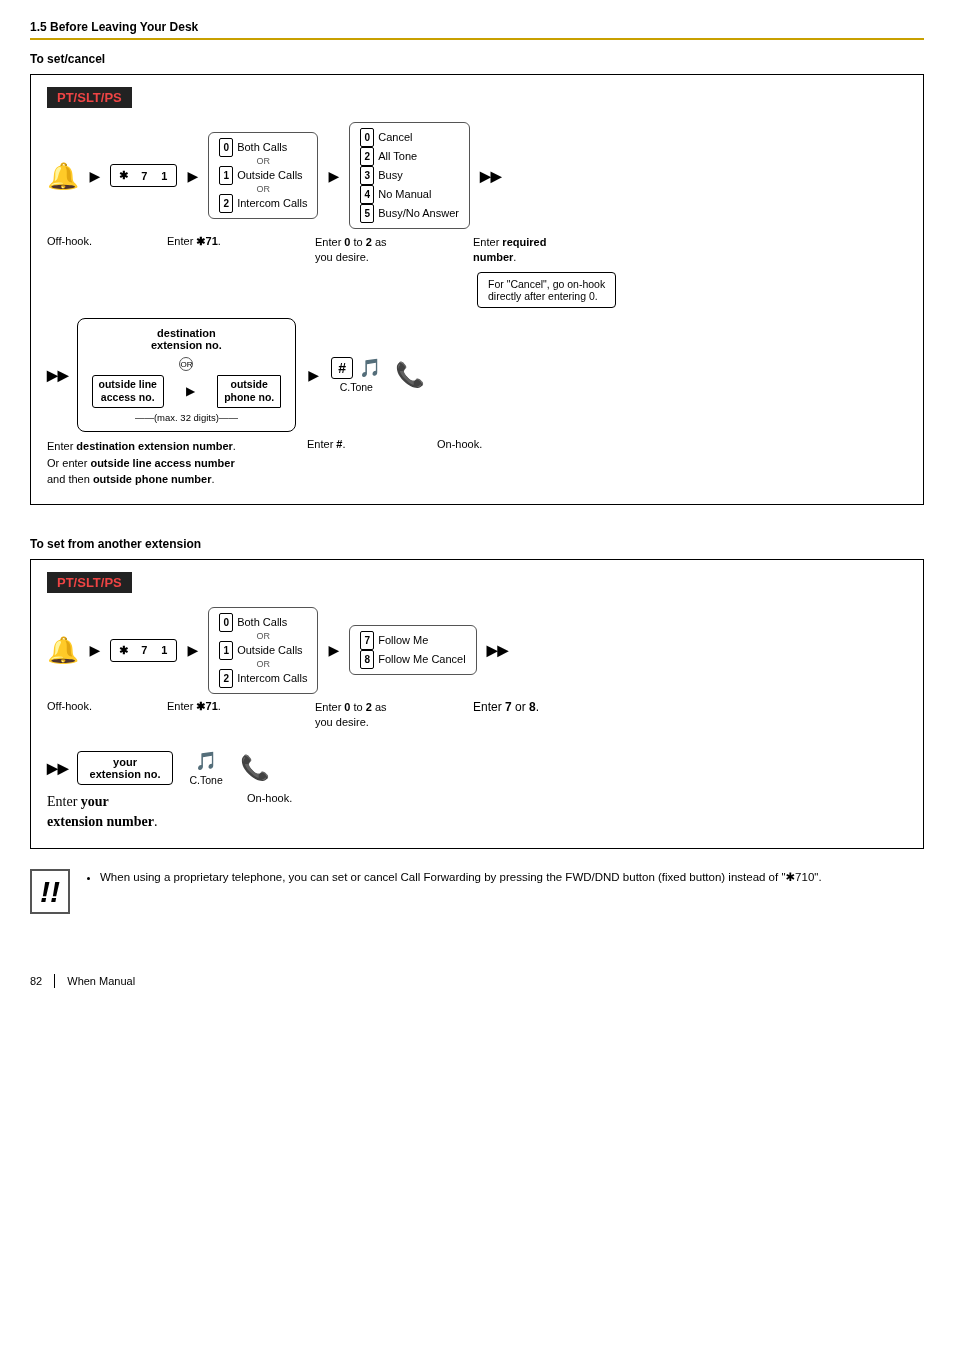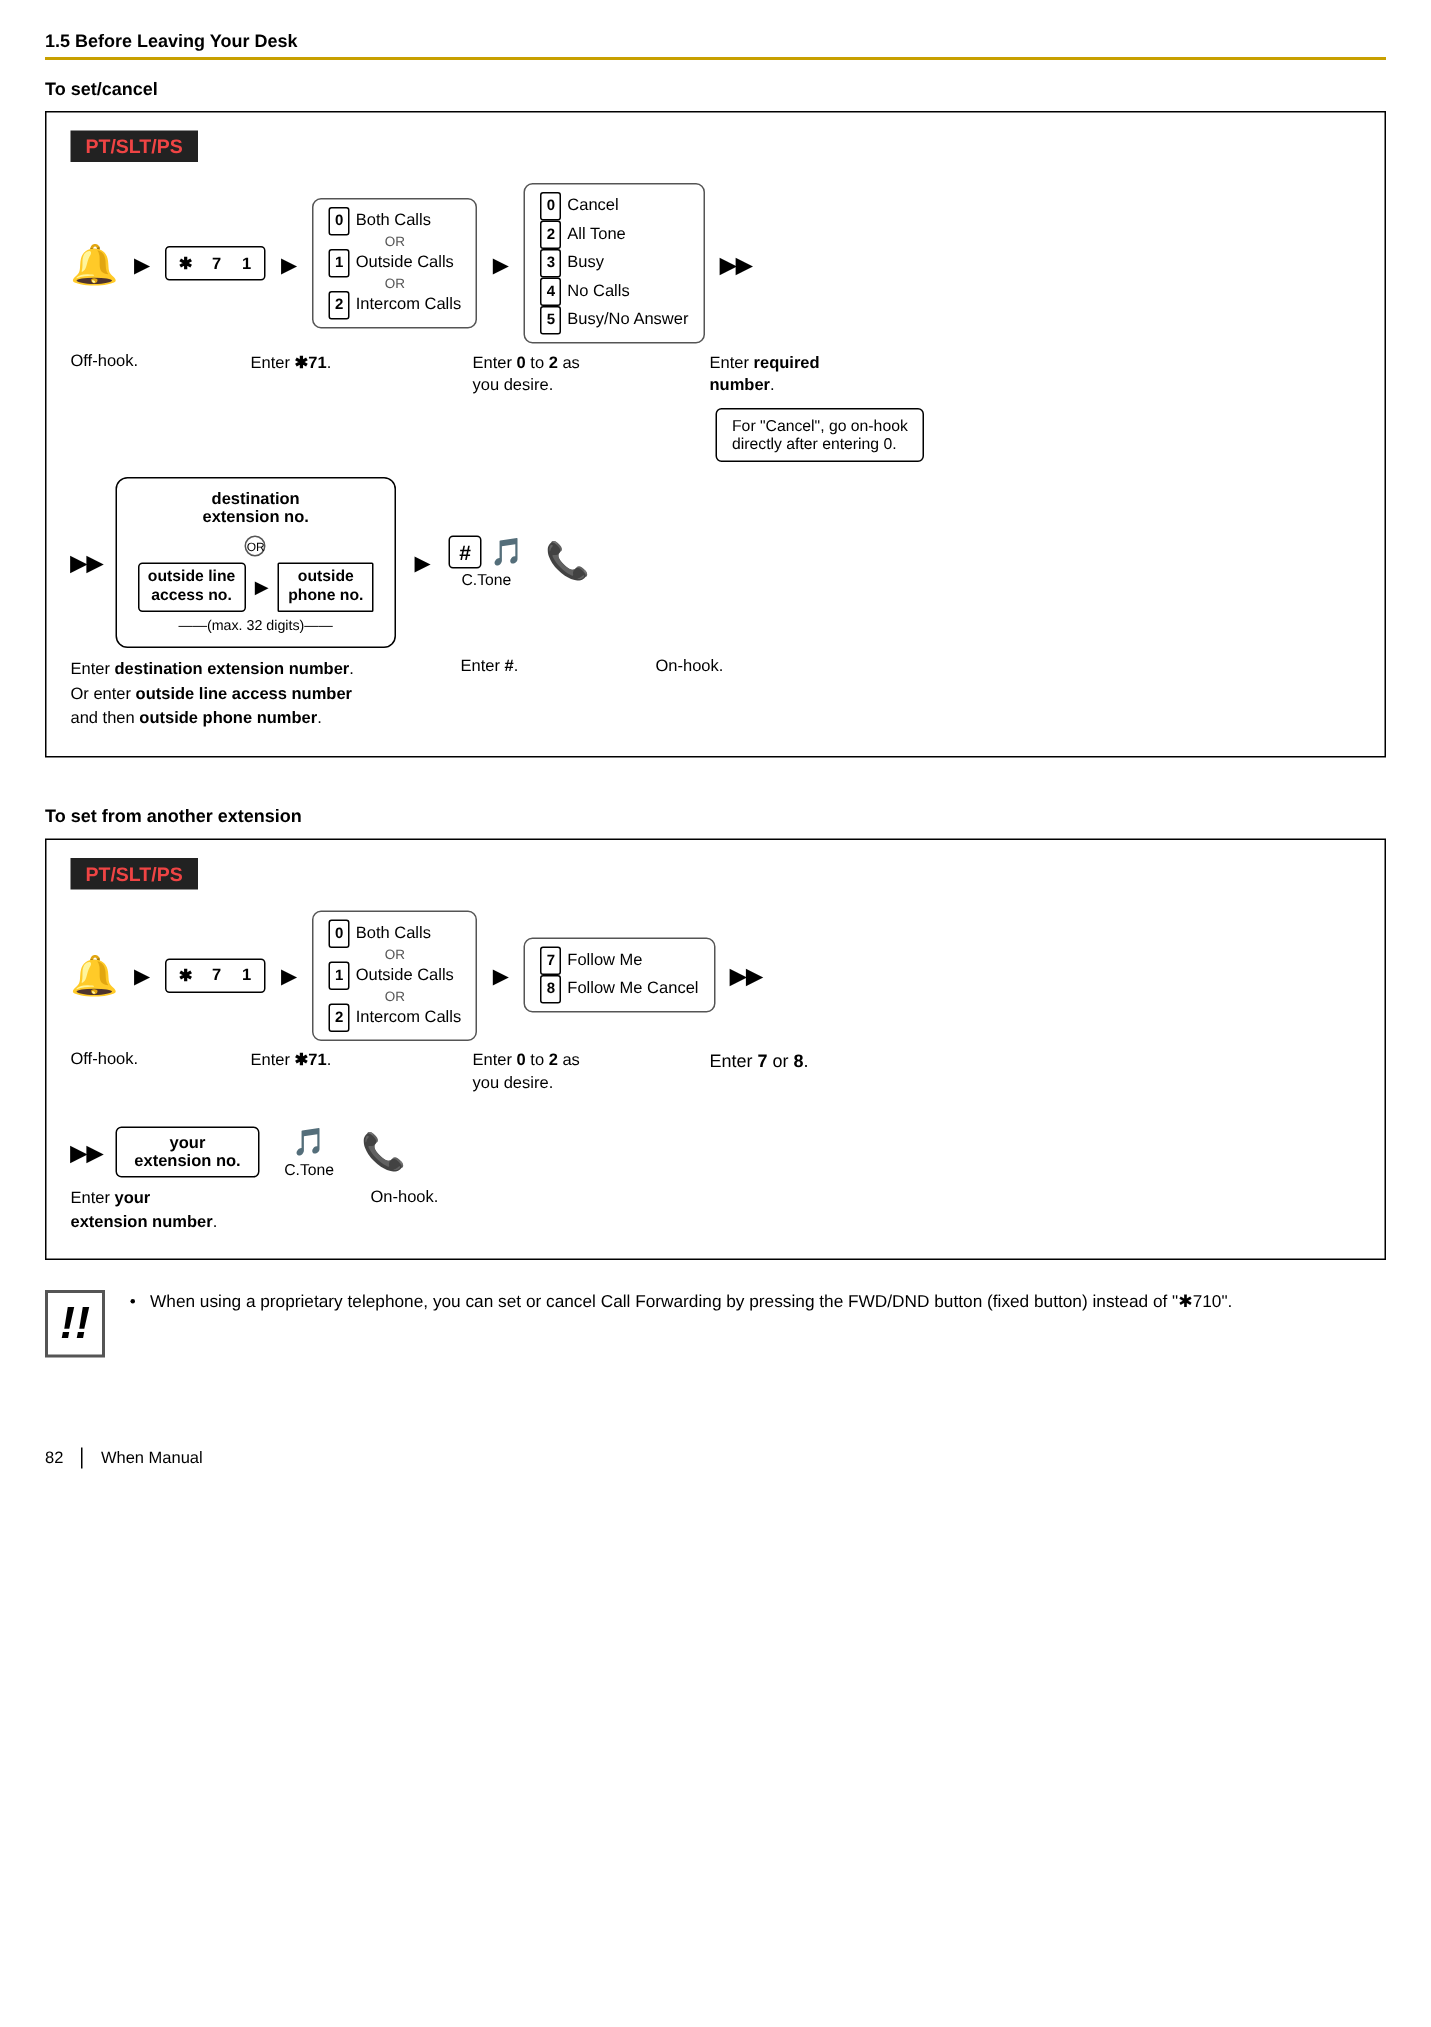--- a/index.html
+++ b/index.html
@@ -207,21 +207,21 @@
         <div class="option-row">
             <span class="small-key">2</span>
             <span>All Tone</span>
           </div>
         <div class="option-row">
             <span class="small-key">3</span>
             <span>Busy</span>
           </div>
         <div class="option-row">
             <span class="small-key">4</span>
-            <span>No Calls</span>
+            <span>No Manual</span>
           </div>
         <div class="option-row">
             <span class="small-key">5</span>
             <span>Busy/No Answer</span>
           </div>
       </div>
 
       <div style="font-size:14px; font-weight:bold; margin-left:4px;">▶▶</div>
     </div>
 
@@ -247,21 +247,21 @@
       <div style="font-size:14px; font-weight:bold;">▶▶</div>
 
       <div style="border:1.5px solid #000; border-radius:8px; padding:8px 14px; display:inline-block; font-size:10.5px; position:relative; min-width:180px;">
         <div style="text-align:center; font-weight:bold; font-size:11px; margin-bottom:6px;">destination<br>extension no.</div>
         <div style="display:flex; align-items:center; justify-content:center; gap:4px;">
           <div style="display:flex; align-items:center; gap:2px;">
 
             <span style="display:inline-block; border:1px solid #555; border-radius:50%; font-size:8px; width:14px; height:14px; text-align:center; line-height:14px;">OR</span>
           </div>
         </div>
-        <div style="display:flex; align-items:center; gap:6px; margin-top:4px;">
+        <div style="display:flex; align-items:center; gap:22px; margin-top:4px;">
           <div style="border:1.5px solid #000; border-radius:3px; padding:2px 6px; font-size:10.5px; font-weight:bold; text-align:center; line-height:1.3;">outside line<br>access no.</div>
           <div style="font-size:12px;">▶</div>
           <div style="border:1.5px solid #000; border-radius:1px; padding:2px 6px; font-size:10.5px; font-weight:bold; text-align:center; line-height:1.3;">outside<br>phone no.</div>
         </div>
         <div style="text-align:center; font-size:9.5px; margin-top:4px;">——(max. 32 digits)——</div>
       </div>
 
       <div class="arrow">▶</div>
 
       <div style="display:flex; flex-direction:column; align-items:center; gap:2px;">
@@ -366,21 +366,21 @@
       <div style="display:flex; flex-direction:column; align-items:center; gap:2px; margin-left:8px;">
         <div style="font-size:18px;">🎵</div>
         <div style="font-size:10.5px;">C.Tone</div>
       </div>
 
       <div style="font-size:24px; margin-left:10px;">📞</div>
     </div>
 
     
     <div style="display:flex; margin-top:6px; align-items:flex-start; gap:0;">
-      <div style="width:200px; font-size:11px; line-height:1.4;">Enter <b>your<br>extension number</b>.</div>
+      <div style="width:200px; font-size:14px; line-height:1.4;font-family:Liberation Serif, serif;">Enter <b>your<br>extension number</b>.</div>
       <div style="font-size:11px;">On-hook.</div>
     </div>
 
   </div>
 </div>
 
 <div class="info-note">
   <div style="font-size:30px; font-weight:900; font-style:italic; min-width:40px; text-align:center; line-height:1.1; padding:4px; border:2px solid #555; display:inline-block;">
     <span>!!</span>
   </div>

